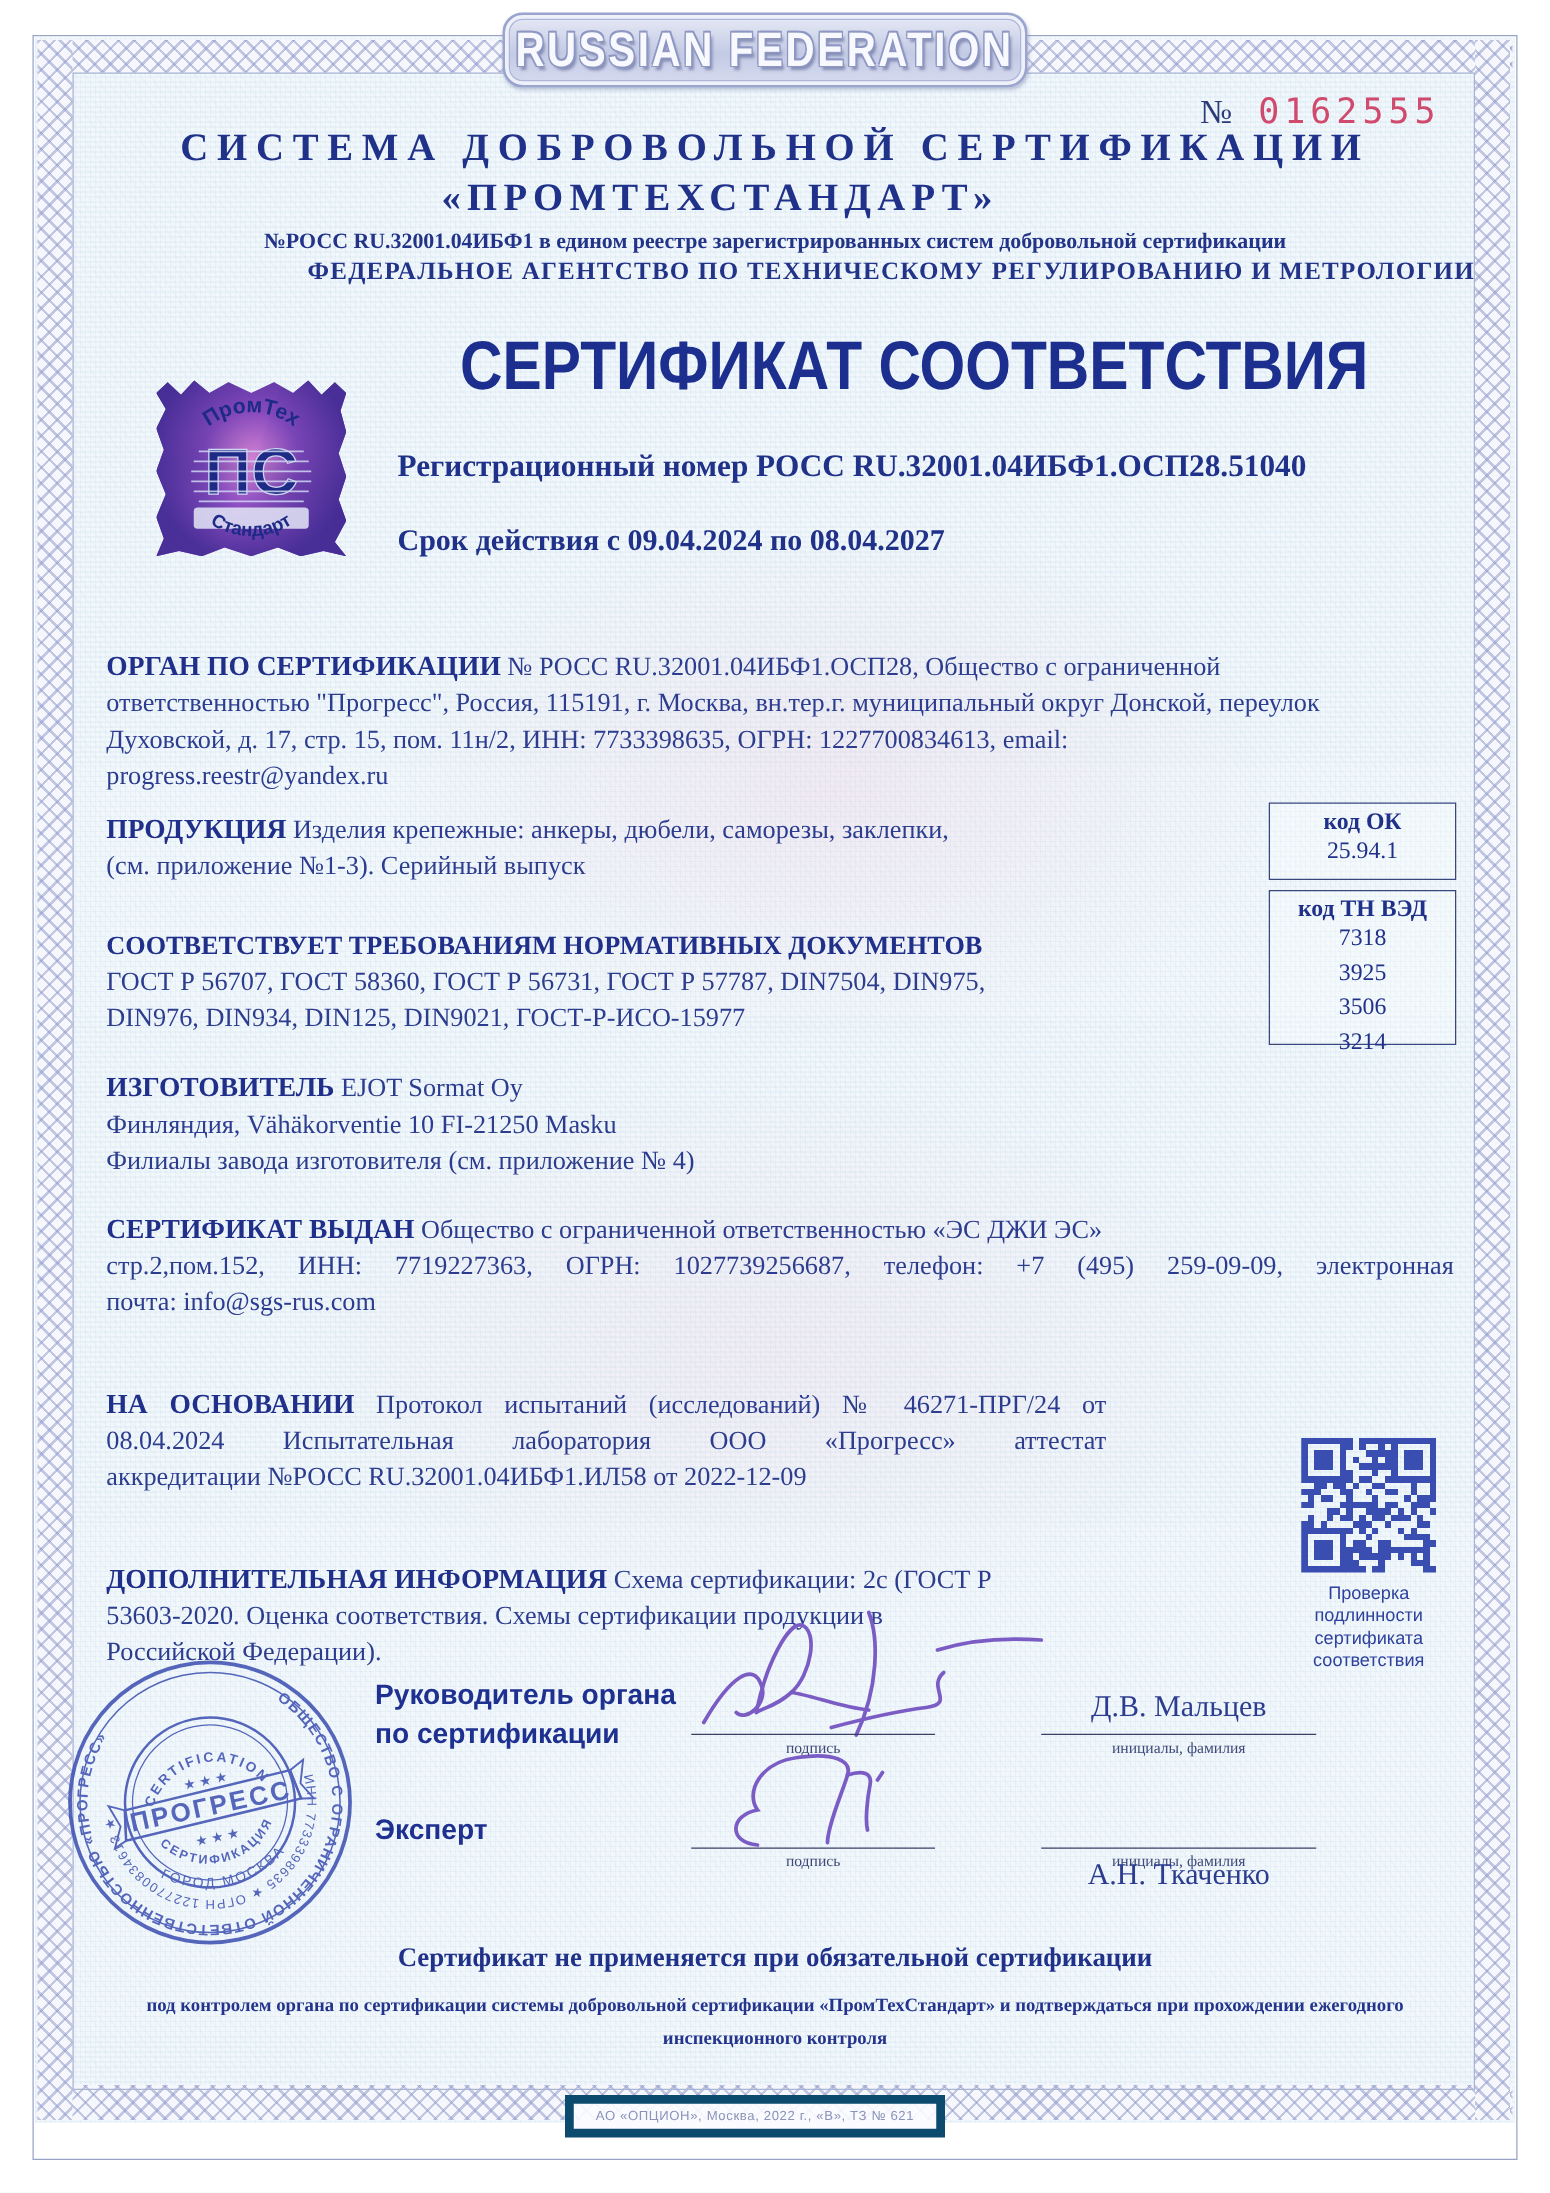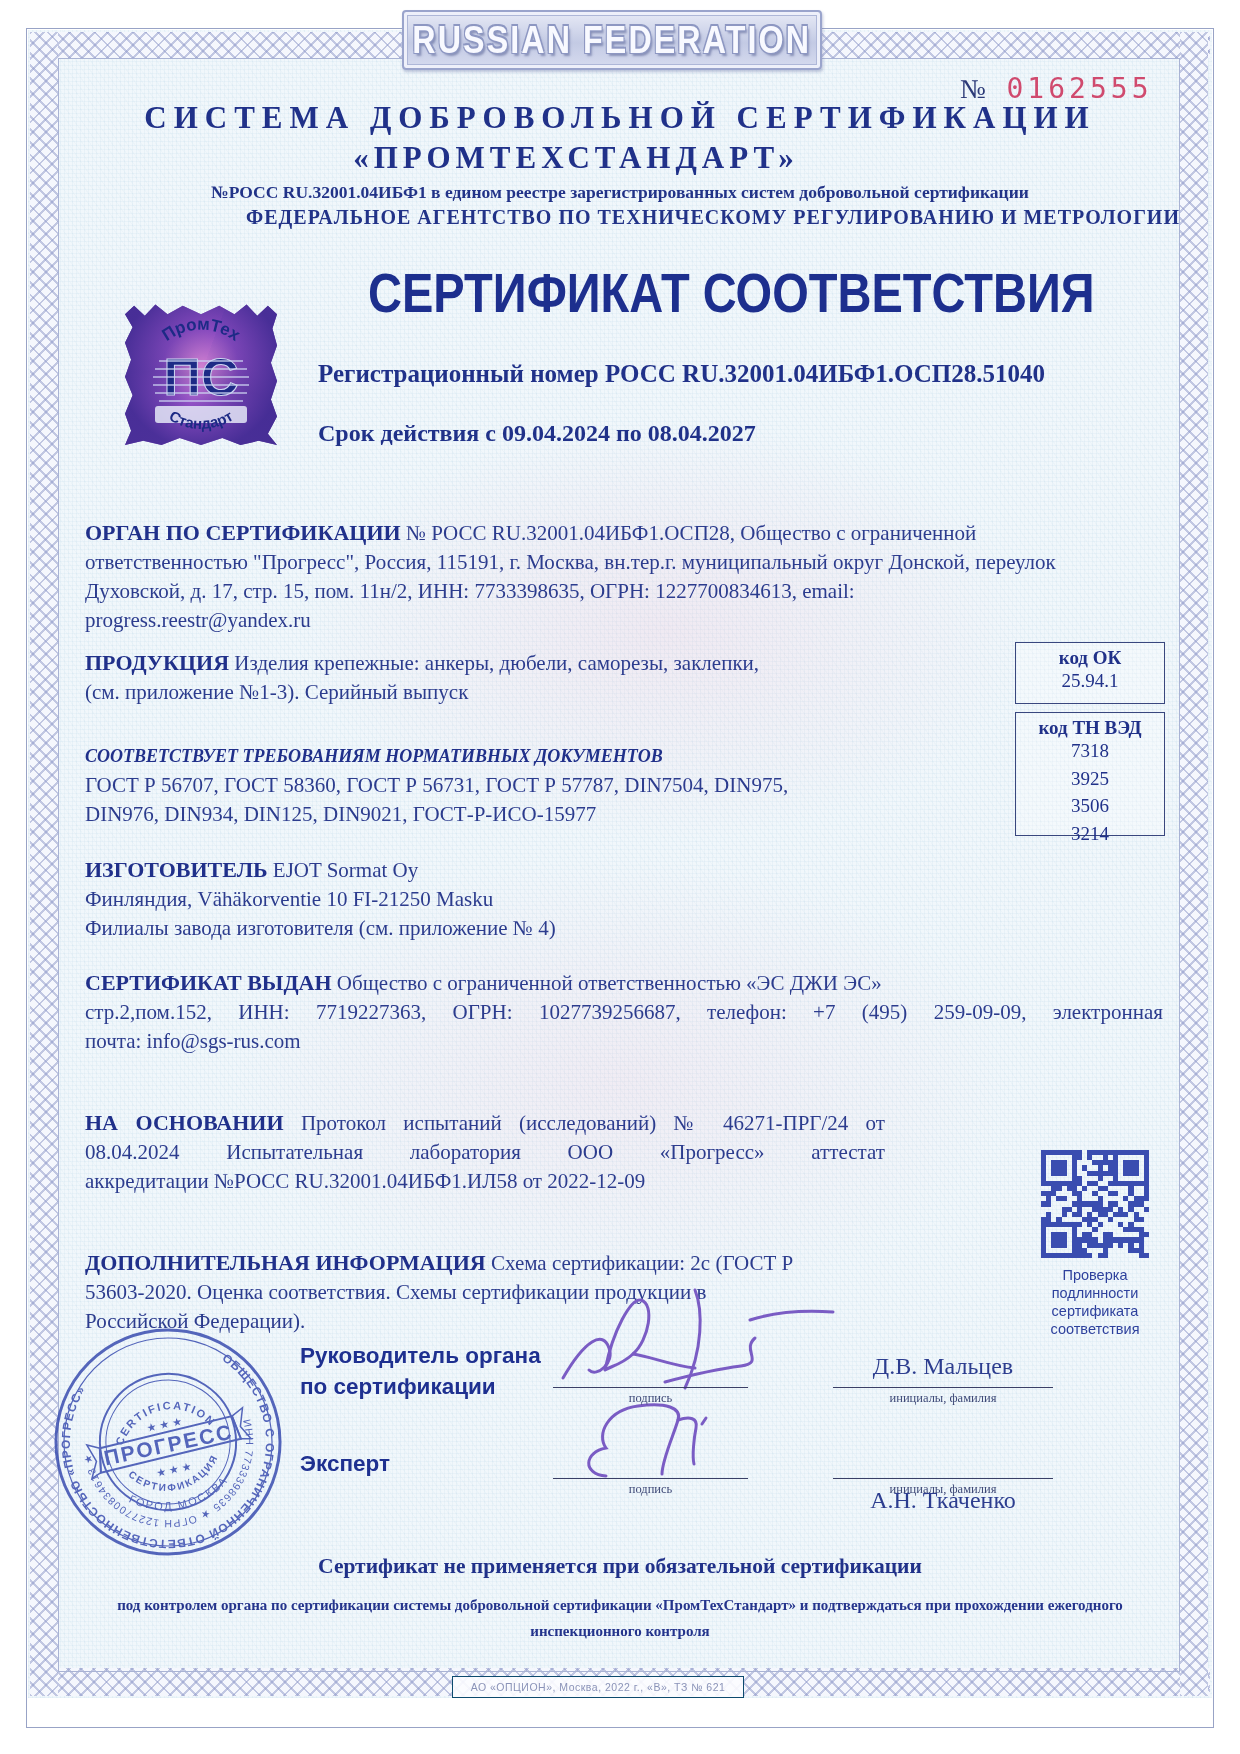--- a/index.html
+++ b/index.html
@@ -23,21 +23,21 @@
       repeating-linear-gradient(135deg, rgba(142,152,200,.5) 0 2px, rgba(142,152,200,0) 2px 9px),
       repeating-linear-gradient(45deg, rgba(142,152,200,.5) 0 2px, rgba(142,152,200,0) 2px 9px),
       #f5f7fd;}
   .band-top{left:30px;top:32px;width:1180px;height:26px;}
   .band-bottom{left:30px;top:1668px;width:1180px;height:28px;}
   .band-left{left:30px;top:32px;width:28px;height:1664px;}
   .band-right{left:1180px;top:32px;width:28px;height:1664px;}
   
   .plaque{position:absolute;left:402px;top:10px;width:416px;height:56px;
     background:linear-gradient(180deg,#e7eaf6,#c3cae4 55%,#d6dbef);
-    border:2px solid #9aa4cc;border-radius:4px;
+    border:2px solid #9aa4cc;border-radius:16px;
     box-shadow:inset 0 0 0 3px #eef0fa, inset 0 0 0 4px #aeb7d8, 1px 2px 3px rgba(120,130,175,.45);
     display:flex;align-items:center;justify-content:center;}
   .plaque span{font-family:"Liberation Sans",sans-serif;font-weight:bold;font-size:31px;
     letter-spacing:2px;color:#f8f9ff;transform:scale(1.04,1.25);
     text-shadow:-1px -1px 0 #8d97c2,1px -1px 0 #8d97c2,-1px 1px 0 #8d97c2,1px 1px 0 #8d97c2,2px 3px 2px rgba(90,100,150,.6);}
   .serial{position:absolute;left:960px;top:72px;font-size:27px;white-space:nowrap;}
   .serial .no{color:#2c3a78;}
   .serial .digits{font-family:"DejaVu Sans Mono",monospace;color:#d04a6e;letter-spacing:4px;margin-left:14px;font-size:28px;}
   .h-sys1{position:absolute;left:60px;top:100px;width:1120px;text-align:center;
     font-weight:bold;font-size:31px;letter-spacing:7px;color:#203189;}
@@ -60,21 +60,21 @@
   
   .regnum{position:absolute;left:318px;top:360px;font-weight:bold;font-size:25px;color:#203189;}
   .validity{position:absolute;left:318px;top:420px;font-weight:bold;font-size:24px;color:#203189;}
   
   .sec{position:absolute;left:85px;font-size:21px;line-height:29px;color:#2c3c8e;}
   .lbl{font-weight:bold;font-size:22px;color:#20308a;}
   .stretch{text-align:justify;text-align-last:justify;}
   .sec-organ{top:518px;width:1078px;}
   .sec-product{top:648px;width:840px;}
   .sec-standards{top:742px;width:850px;}
-  .sec-standards .head{font-weight:bold;font-size:18px;color:#20308a;font-style:italic;}
+  .sec-standards .head{font-weight:bold;font-size:21px;color:#20308a;}
   .sec-manufacturer{top:855px;width:900px;}
   .sec-issued{top:968px;width:1078px;}
   .sec-basis{top:1108px;width:800px;}
   .sec-add{top:1224px;width:818px;margin-top:24px;}
   
   .codebox{position:absolute;left:1015px;width:148px;border:1px solid #39477e;
     background:rgba(255,255,255,.25);text-align:center;color:#203189;}
   .codebox .cap{font-weight:bold;font-size:19px;padding-top:4px;}
   .codebox .val{font-size:19px;line-height:23.5px;padding-bottom:4px;}
   .box-ok{top:642px;height:60px;}
@@ -106,21 +106,21 @@
   .ag2{left:566px;top:1390px;}
   
   .stamp{position:absolute;left:48px;top:1322px;width:240px;height:240px;
     transform:rotate(-12deg);opacity:.85;}
   
   .notice{position:absolute;left:60px;top:1554px;width:1120px;text-align:center;
     font-weight:bold;font-size:21.5px;color:#203189;}
   .disclaimer{position:absolute;left:70px;top:1592px;width:1100px;text-align:center;
     font-weight:bold;font-size:15px;line-height:26px;color:#24348c;}
   .printbox{position:absolute;left:452px;top:1676px;width:290px;height:20px;
-    background:rgba(252,252,255,.9);border:1px solid #0c4a6e;
+    background:rgba(252,252,255,.9);border:7px solid #0c4a6e;
     display:flex;align-items:center;justify-content:center;
     font-family:"Liberation Sans",sans-serif;font-size:10.5px;letter-spacing:.5px;color:#8a93b8;}
 </style>
 </head>
 <body>
 
 <div class="page">
   <div class="paper"></div>
   <div class="outer-frame"></div>
   <div class="band band-top"></div>

